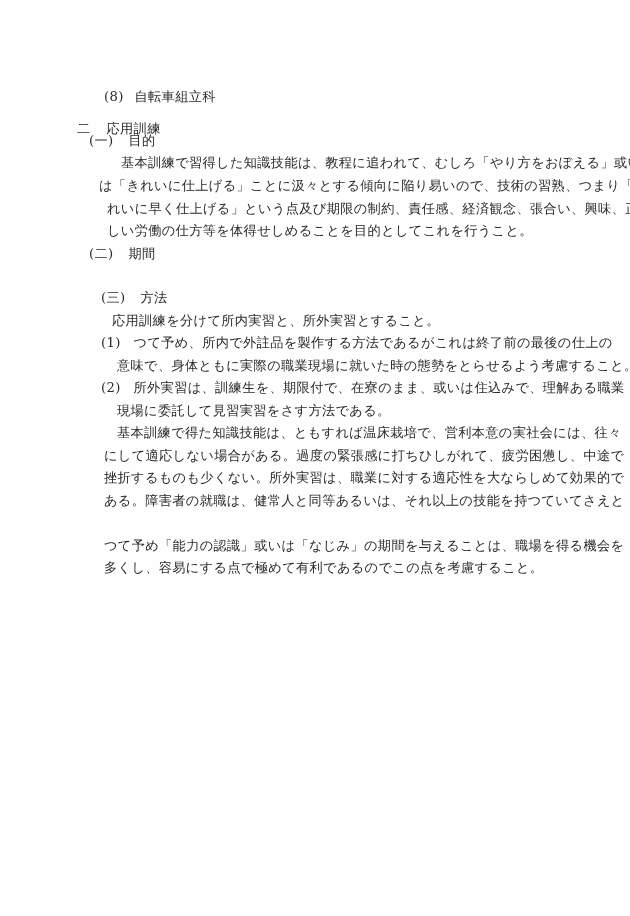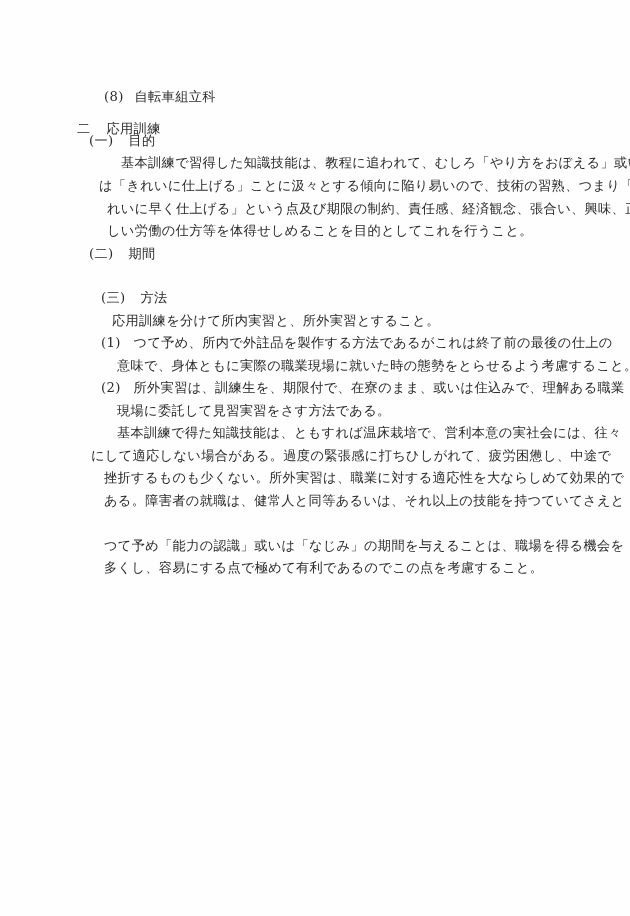--- a/index.html
+++ b/index.html
@@ -53,19 +53,19 @@
   </div>
   <div class="ln" style="left:117px; top:358px;">意味で、身体ともに実際の職業現場に就いた時の態勢をとらせるよう考慮すること。</div>
 
   <div class="ln" style="left:101px; top:380px;">
     <span class="num" style="width:28px;">(2)</span>
     <span>所外実習は、訓練生を、期限付で、在寮のまま、或いは住込みで、理解ある職業</span>
   </div>
   <div class="ln" style="left:117px; top:403px;">現場に委託して見習実習をさす方法である。</div>
 
   <div class="ln" style="left:117px; top:425px;">基本訓練で得た知識技能は、ともすれば温床栽培で、営利本意の実社会には、往々</div>
-  <div class="ln" style="left:91px; top:448px;">にして適応しない場合がある。過度の緊張感に打ちひしがれて、疲労困憊し、中途で</div>
+  <div class="ln" style="left:104px; top:448px;">にして適応しない場合がある。過度の緊張感に打ちひしがれて、疲労困憊し、中途で</div>
   <div class="ln" style="left:104px; top:470px;">挫折するものも少くない。所外実習は、職業に対する適応性を大ならしめて効果的で</div>
   <div class="ln" style="left:104px; top:493px;">ある。障害者の就職は、健常人と同等あるいは、それ以上の技能を持つていてさえと</div>
   <div class="ln" style="left:104px; top:538px;">つて予め「能力の認識」或いは「なじみ」の期間を与えることは、職場を得る機会を</div>
   <div class="ln" style="left:104px; top:560px;">多くし、容易にする点で極めて有利であるのでこの点を考慮すること。</div>
 
 </div>
 
 </body></html>

